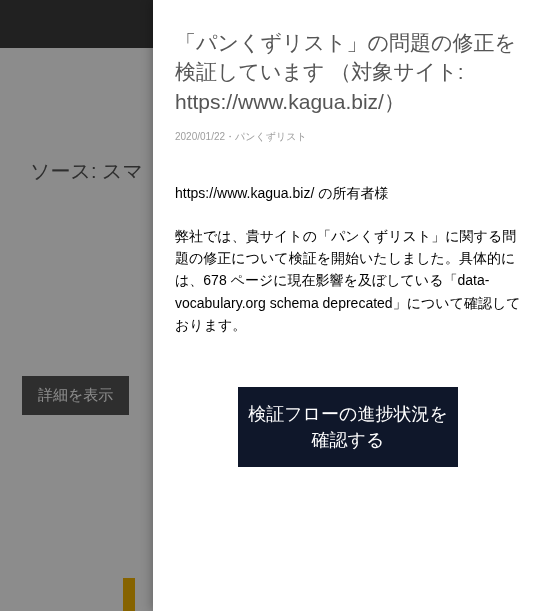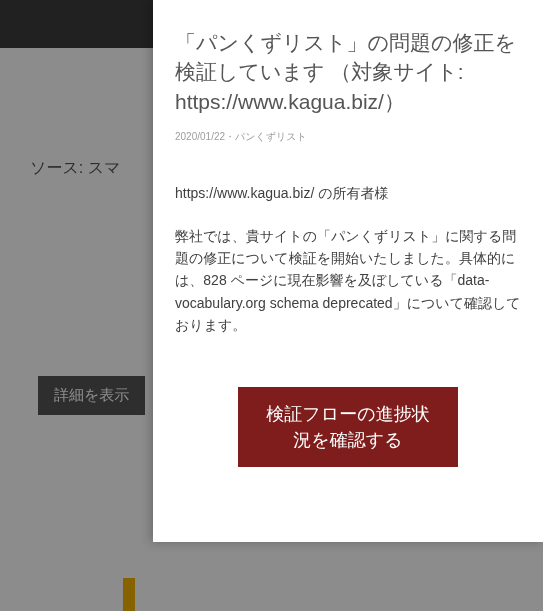--- a/index.html
+++ b/index.html
@@ -1,30 +1,30 @@
 <!DOCTYPE html>
 <html><head>
 <meta charset="utf-8">
 <style>
   * { box-sizing: border-box; margin: 0; padding: 0; }
   html, body { width: 543px; height: 611px; overflow: hidden; font-family: "Helvetica Neue", Arial, "Hiragino Kaku Gothic ProN", "Yu Gothic", Meiryo, sans-serif; }
   .app { position: relative; width: 543px; height: 611px; background: #f0f0f0; }
   .bg { position: absolute; inset: 0; }
   .bg-topbar { position: absolute; top: 0; left: 0; width: 543px; height: 48px; background: #3c3c3c; }
   .bg-body { position: absolute; top: 48px; left: 0; width: 543px; height: 563px; background: #ffffff; }
-  .bg-source { position: absolute; top: 110px; left: 30px; font-size: 16px; color: #555; }
-  .bg-button { position: absolute; top: 328px; left: 38px; padding: 10px 16px; background: #555555; color: #fff; font-size: 15px; border: none; }
+  .bg-source { position: absolute; top: 110px; left: 30px; font-size: 20px; color: #555; }
+  .bg-button { position: absolute; top: 328px; left: 22px; padding: 10px 16px; background: #555555; color: #fff; font-size: 15px; border: none; }
   .bg-bar { position: absolute; left: 123px; top: 530px; width: 12px; height: 70px; background: #f4b400; }
   .overlay-scrim { position: absolute; top: 0; left: 0; width: 543px; height: 611px; background: rgba(0,0,0,0.45); }
-  .panel { position: absolute; top: 0; left: 153px; width: 390px; height: 542px; background: #ffffff; box-shadow: -2px 0 10px rgba(0,0,0,0.25); padding: 28px 22px 0 22px; display: flex; flex-direction: column; }
+  .panel { position: absolute; top: 0; left: 153px; width: 390px; height: 611px; background: #ffffff; box-shadow: -2px 0 10px rgba(0,0,0,0.25); padding: 28px 22px 0 22px; display: flex; flex-direction: column; }
   .panel-title { font-size: 21px; line-height: 1.4; color: #555555; font-weight: 400; margin-bottom: 14px; }
   .panel-meta { font-size: 10px; color: #9e9e9e; margin-bottom: 38px; }
-  .panel-body p { font-size: 14px; line-height: 1.6; color: #404040; margin-bottom: 20px; }
+  .panel-body p { font-size: 14px; line-height: 1.6; color: #000000; margin-bottom: 20px; }
   .panel-cta-wrap { display: flex; justify-content: center; margin-top: 30px; }
-  .panel-cta { background: #7f1d1d; color: #ffffff; border: none; font-size: 18px; line-height: 1.45; padding: 14px 26px; width: 220px; text-align: center; cursor: pointer; font-family: inherit; }
+  .panel-cta { background: #0f172a; color: #ffffff; border: none; font-size: 18px; line-height: 1.45; padding: 14px 8px; width: 220px; text-align: center; cursor: pointer; font-family: inherit; }
 </style>
 </head>
 <body>
 
 <div class="app">
 
   <div class="bg">
     <div class="bg-topbar"></div>
     <div class="bg-body">
       <div class="bg-source">ソース: スマ</div>
@@ -35,20 +35,20 @@
 
   <div class="overlay-scrim"></div>
 
   <div class="panel">
     <div class="panel-title">「パンくずリスト」の問題の修正を検証しています （対象サイト: https://www.kagua.biz/）</div>
     <div class="panel-meta">
       <span>2020/01/22</span><span>・</span><span>パンくずリスト</span>
     </div>
     <div class="panel-body">
       <p>https://www.kagua.biz/ の所有者様</p>
-      <p>弊社では、貴サイトの「パンくずリスト」に関する問題の修正について検証を開始いたしました。具体的には、828 ページに現在影響を及ぼしている「data-vocabulary.org schema deprecated」について確認しております。</p>
+      <p>弊社では、貴サイトの「パンくずリスト」に関する問題の修正について検証を開始いたしました。具体的には、678 ページに現在影響を及ぼしている「data-vocabulary.org schema deprecated」について確認しております。</p>
     </div>
     <div class="panel-cta-wrap">
       <button class="panel-cta">検証フローの進捗状況を確認する</button>
     </div>
   </div>
 
 </div>
 
 </body></html>

